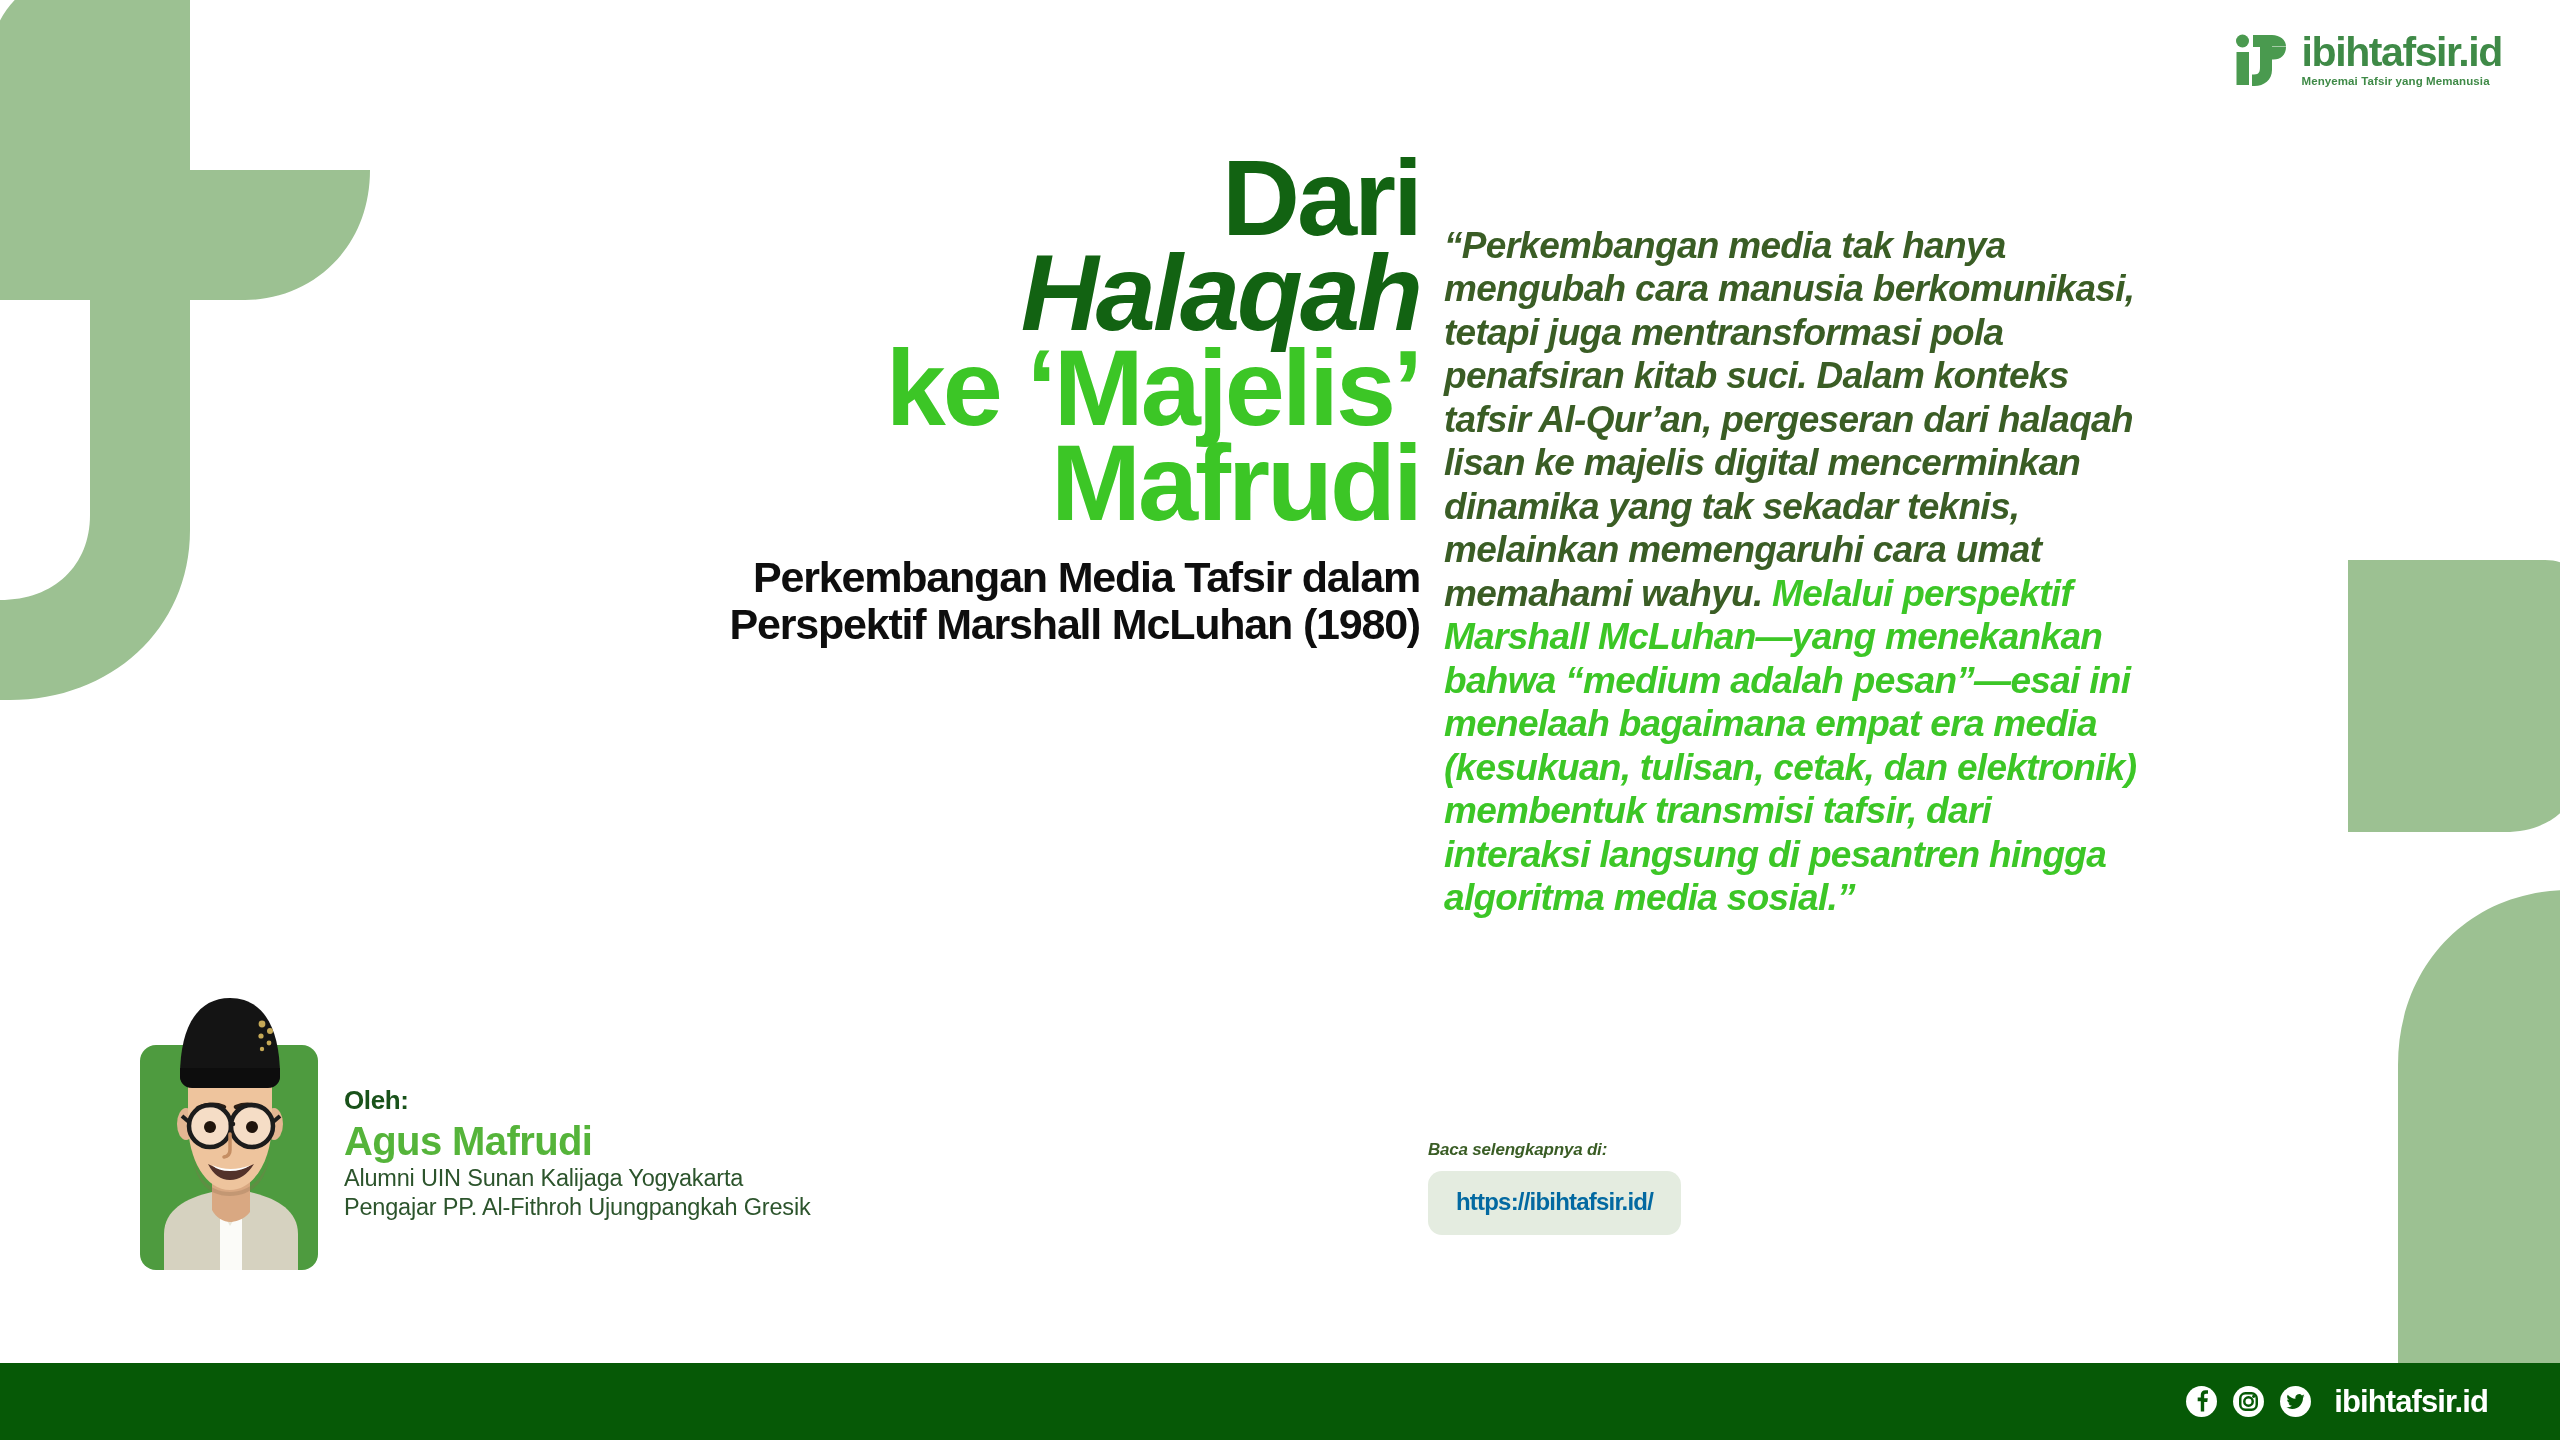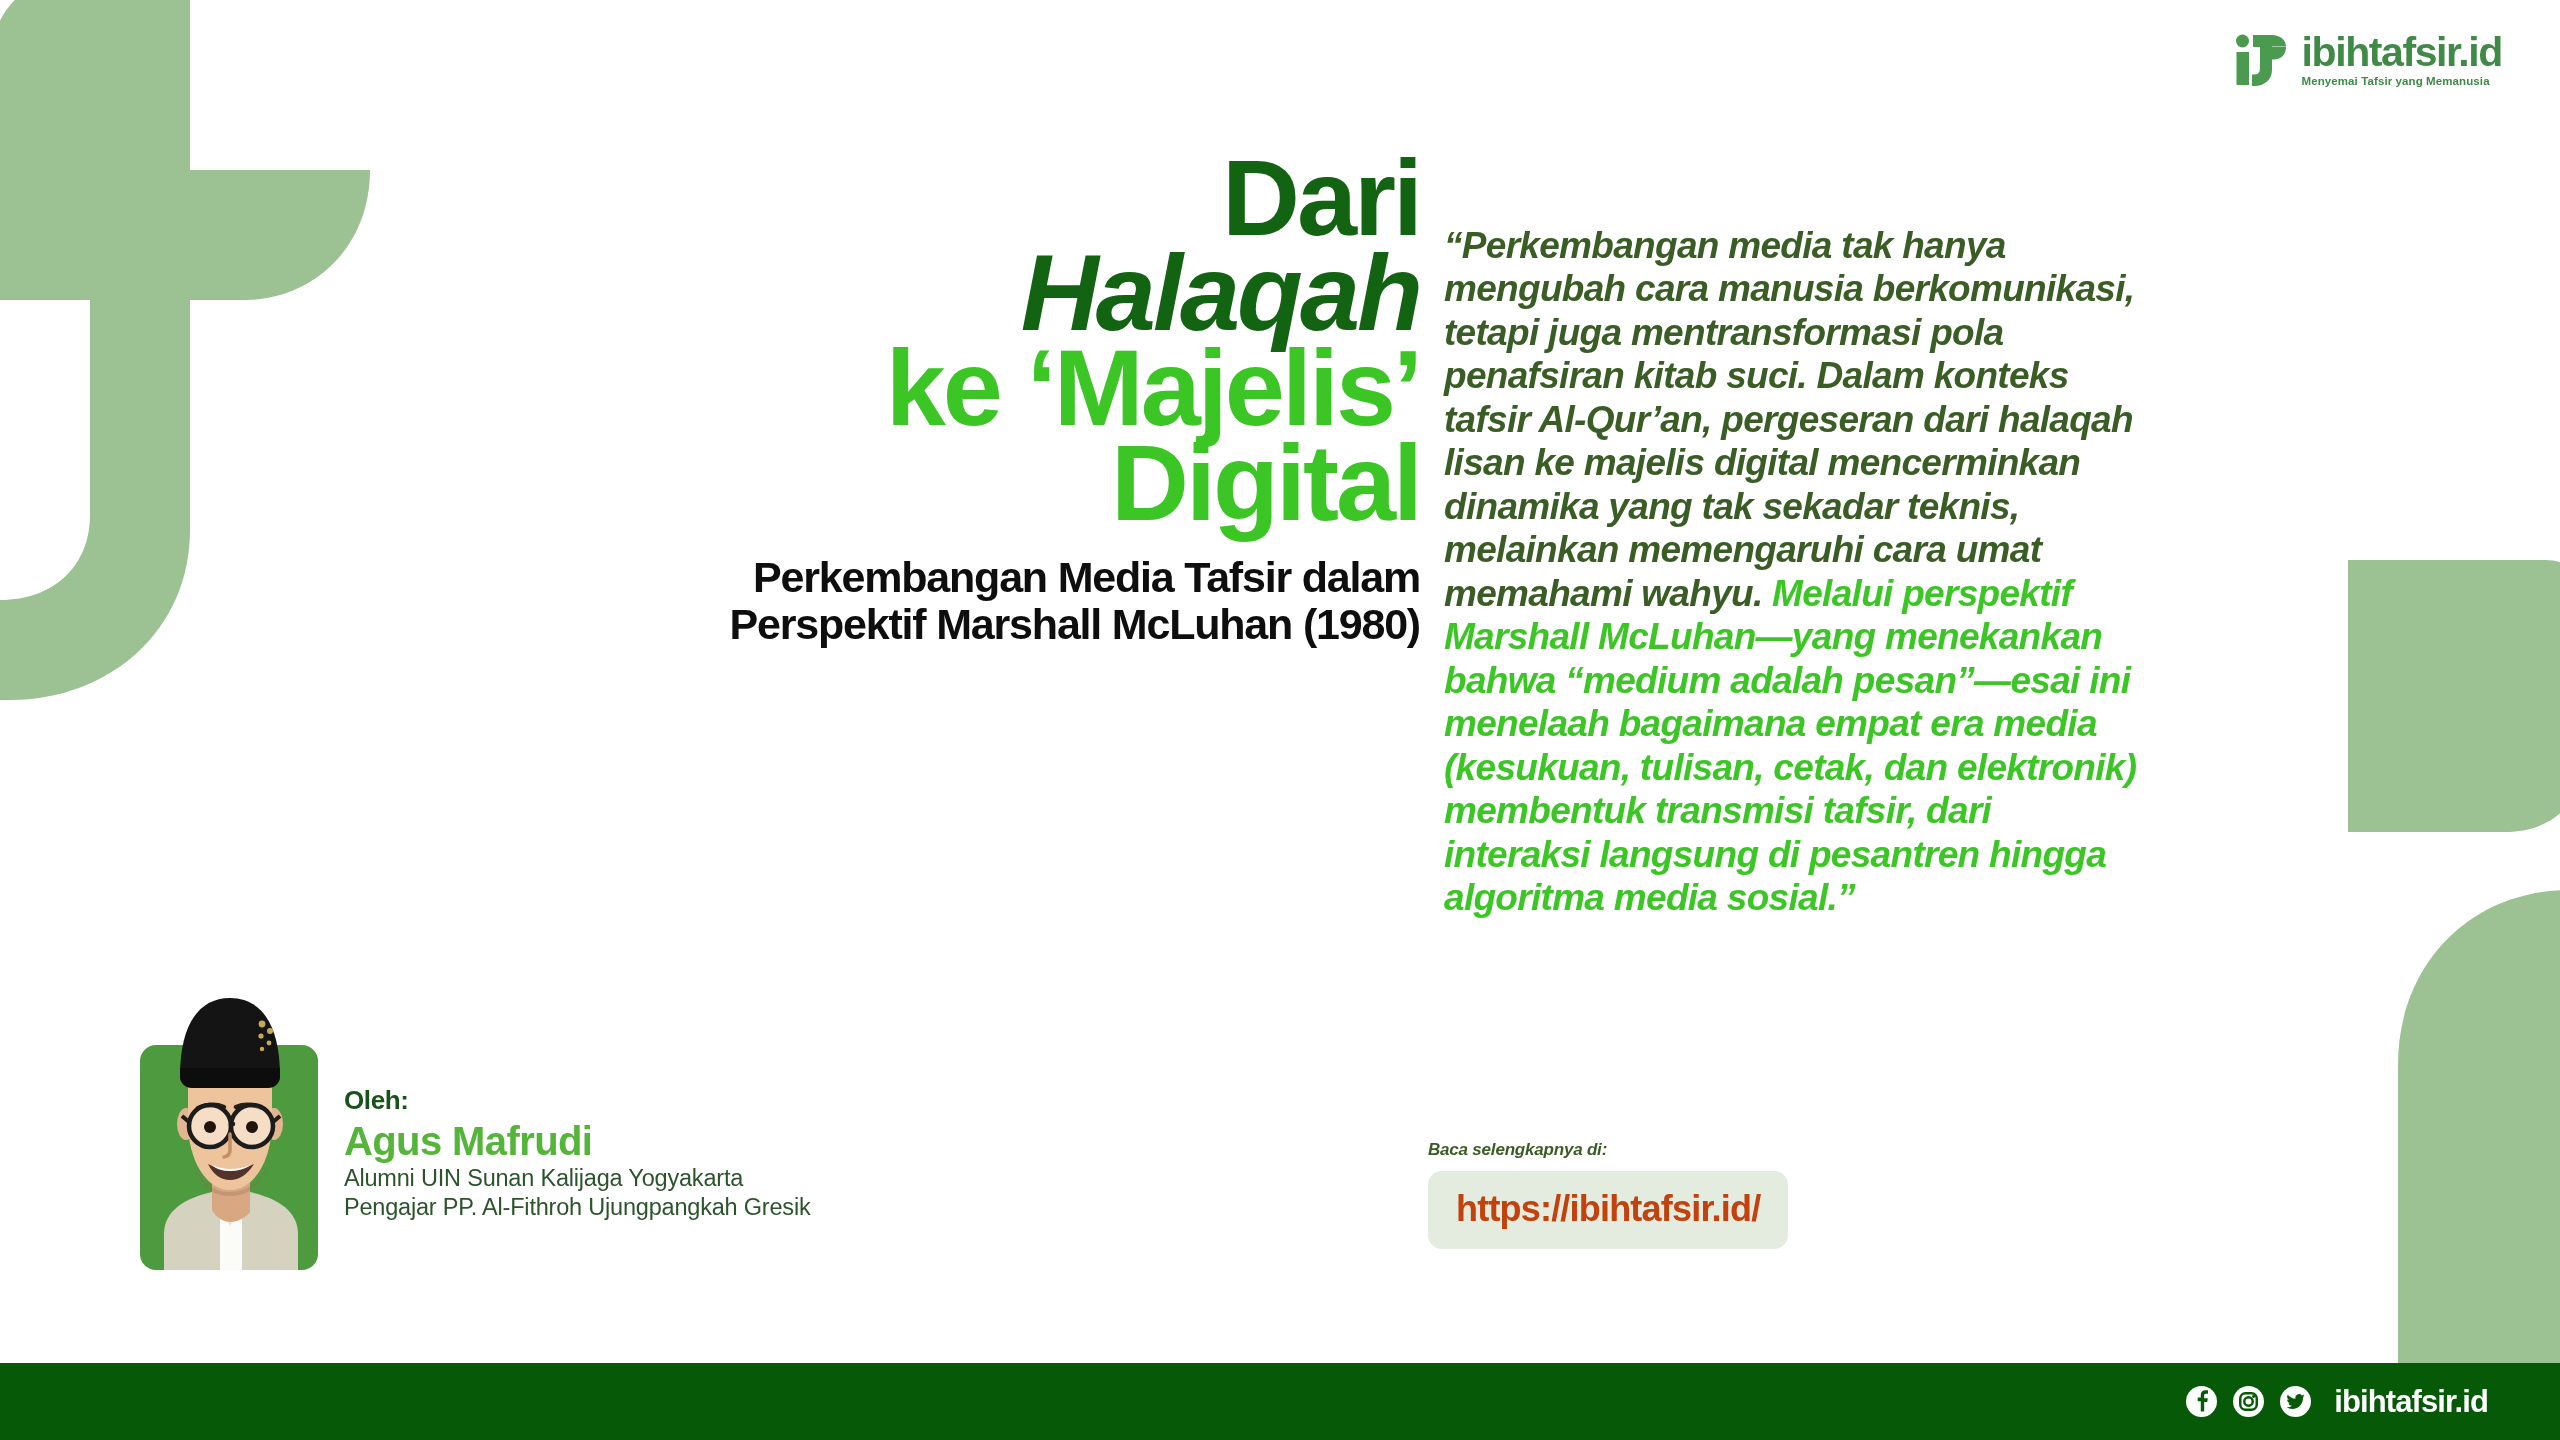--- a/index.html
+++ b/index.html
@@ -174,23 +174,23 @@
     letter-spacing: -0.2px;
   }
   .link-pill {
     margin-top: 11px;
     background: #e4ece0;
     border-radius: 14px;
     padding: 17px 28px 19px;
     display: inline-block;
   }
   .link-url {
-    font-size: 36px;
-    font-weight: 700;
-    color: #c2410c;
+    font-size: 24px;
+    font-weight: 700;
+    color: #0369a1;
     letter-spacing: -0.8px;
     white-space: nowrap;
   }
 
   
   .footer-bar {
     position: absolute;
     left: 0;
     bottom: 0;
     width: 2560px;
@@ -237,21 +237,21 @@
       <span class="logo-wordmark">ibihtafsir.id</span>
       <span class="logo-tagline">Menyemai Tafsir yang Memanusia</span>
     </div>
   </div>
 
   <div class="title-block">
     <div>
       <span class="title-line t-dark">Dari</span>
       <span class="title-line t-ital">Halaqah</span>
       <span class="title-line t-lite">ke ‘Majelis’</span>
-      <span class="title-line t-lite">Digital</span>
+      <span class="title-line t-lite">Mafrudi</span>
     </div>
     <div class="subtitle">Perkembangan Media Tafsir dalam Perspektif Marshall McLuhan (1980)</div>
   </div>
 
   <div class="quote-block">
     <p class="quote-text"><span>“Perkembangan media tak hanya mengubah cara manusia berkomunikasi, tetapi juga mentransformasi pola penafsiran kitab suci. Dalam konteks tafsir Al-Qur’an, pergeseran dari halaqah lisan ke majelis digital mencerminkan dinamika yang tak sekadar teknis, melainkan memengaruhi cara umat memahami wahyu. </span><span class="quote-hl">Melalui perspektif Marshall McLuhan—yang menekankan bahwa “medium adalah pesan”—esai ini menelaah bagaimana empat era media (kesukuan, tulisan, cetak, dan elektronik) membentuk transmisi tafsir, dari interaksi langsung di pesantren hingga algoritma media sosial.”</span></p>
   </div>
 
   <div class="author-block">
     <div class="photo-frame">

